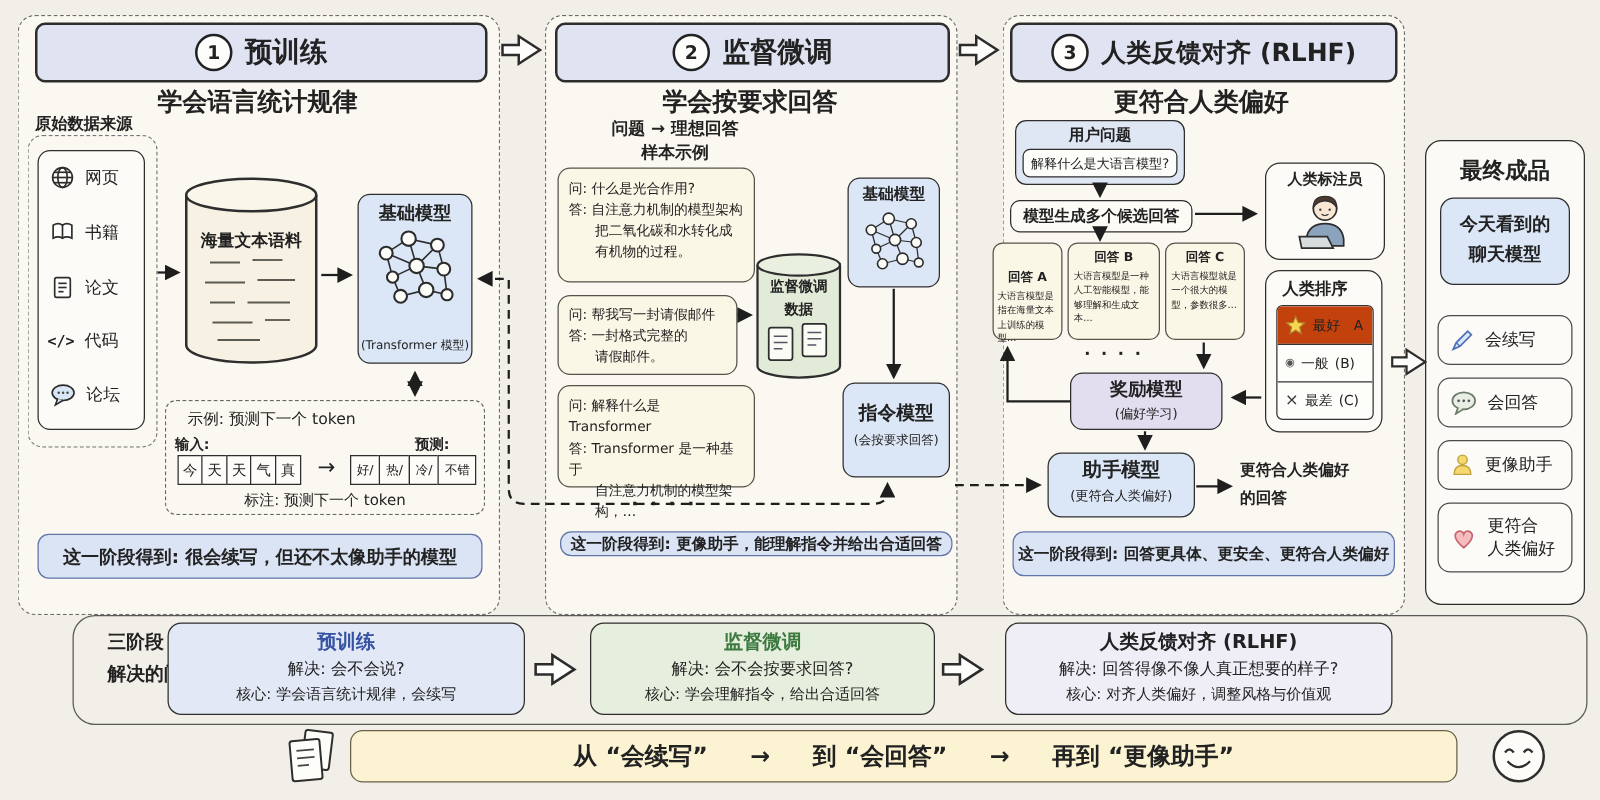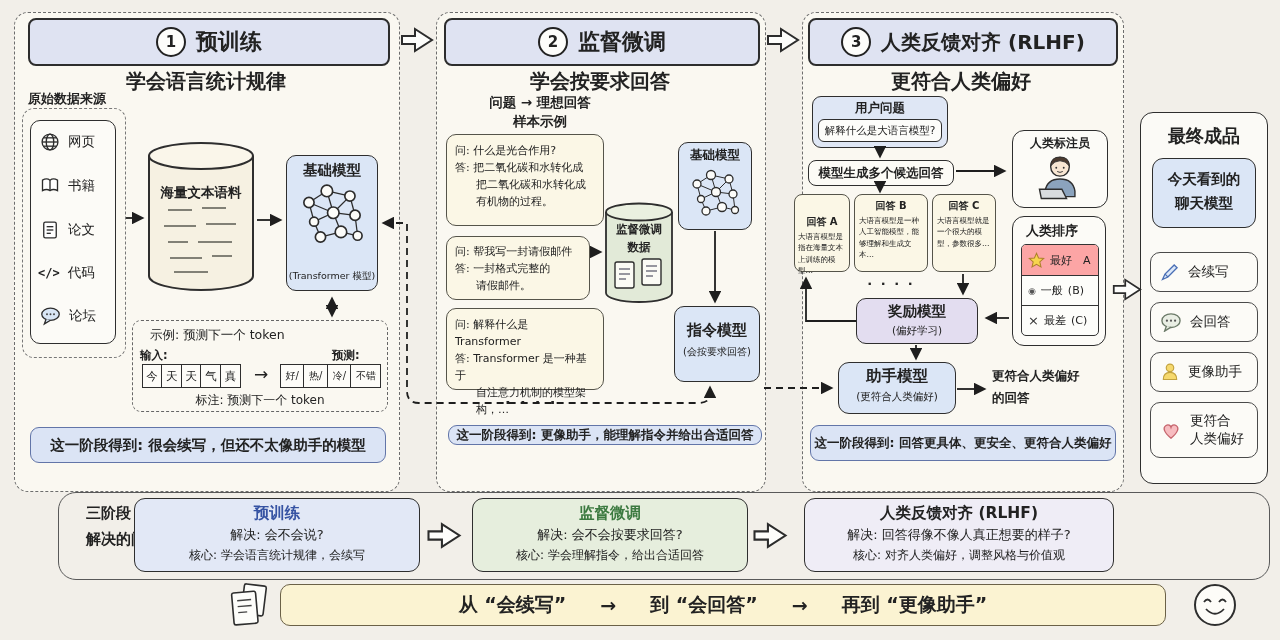--- a/index.html
+++ b/index.html
@@ -188,21 +188,21 @@
     <span class="cnum">2</span>
     <span>监督微调</span>
   </div>
   <div class="sub" style="left:444px;top:68px;width:312px;">学会按要求回答</div>
 
   <div class="lbl ctr" style="left:450px;top:94px;width:180px;font-size:13.5px;font-weight:600;">问题 → 理想回答</div>
   <div class="lbl ctr" style="left:450px;top:113px;width:180px;font-size:13.5px;font-weight:600;">样本示例</div>
 
   <div class="box cream qa" style="left:446px;top:134px;width:158px;height:92px;padding:7px 8px;">
     <div>问: 什么是光合作用?</div>
-    <div>答: 把二氧化碳和水转化成</div>
+    <div>答: 自注意力机制的模型架构</div>
     <div class="ind">把二氧化碳和水转化成</div>
     <div class="ind">有机物的过程。</div>
   </div>
   <div class="box cream qa" style="left:446px;top:236px;width:144px;height:64px;padding:6px 8px;">
     <div>问: 帮我写一封请假邮件</div>
     <div>答: 一封格式完整的</div>
     <div class="ind">请假邮件。</div>
   </div>
   <div class="box cream qa" style="left:446px;top:308px;width:158px;height:82px;padding:7px 8px;">
     <div>问: 解释什么是 Transformer</div>
@@ -281,21 +281,21 @@
       <circle cx="26" cy="15" r="1" fill="#333"></circle>
         <circle cx="34" cy="15" r="1" fill="#333"></circle>
       <path d="M27,19 q3,2 6,0" fill="none" stroke="#333" stroke-width="1"></path>
       <path d="M8,38 L32,38 L37,48 L10,48 Z" fill="#d9dcdf" stroke="#2e2e2e" stroke-width="1.5"></path>
     </svg>
   </div>
 
   <div class="box" style="left:1012px;top:216px;width:94px;height:130px;background:#fcfbf7;border-radius:12px;"></div>
   <div class="lbl ctr" style="left:1012px;top:222px;width:80px;font-size:13px;font-weight:700;">人类排序</div>
   <div style="position:absolute;left:1021px;top:244px;width:76px;border:1.4px solid #333;border-radius:5px;overflow:hidden;background:#fdfdfa;">
-    <div class="rrow" style="background:#fca5a5;">
+    <div class="rrow" style="background:#c2410c;">
       <span>
           <svg width="17" height="17" viewBox="0 0 20 20">
             <path d="M10,1.5 L12.4,7 L18.5,7.6 L13.9,11.6 L15.3,17.6 L10,14.4 L4.7,17.6 L6.1,11.6 L1.5,7.6 L7.6,7 Z" fill="#f7d54e" stroke="#ad802c" stroke-width="1.2"></path>
           </svg>
         </span>
       <span>最好</span>
       <span style="margin-left:6px;">A</span>
     </div>
     <div class="rrow">
       <span style="font-size:9px;color:#555;">◉</span>

